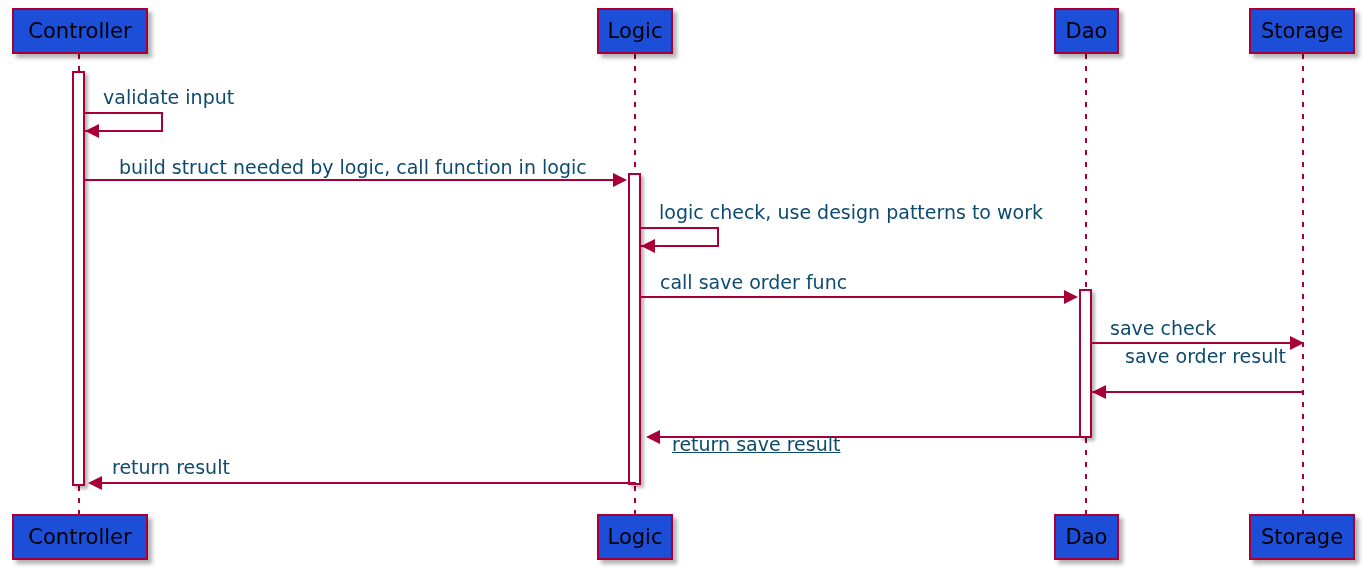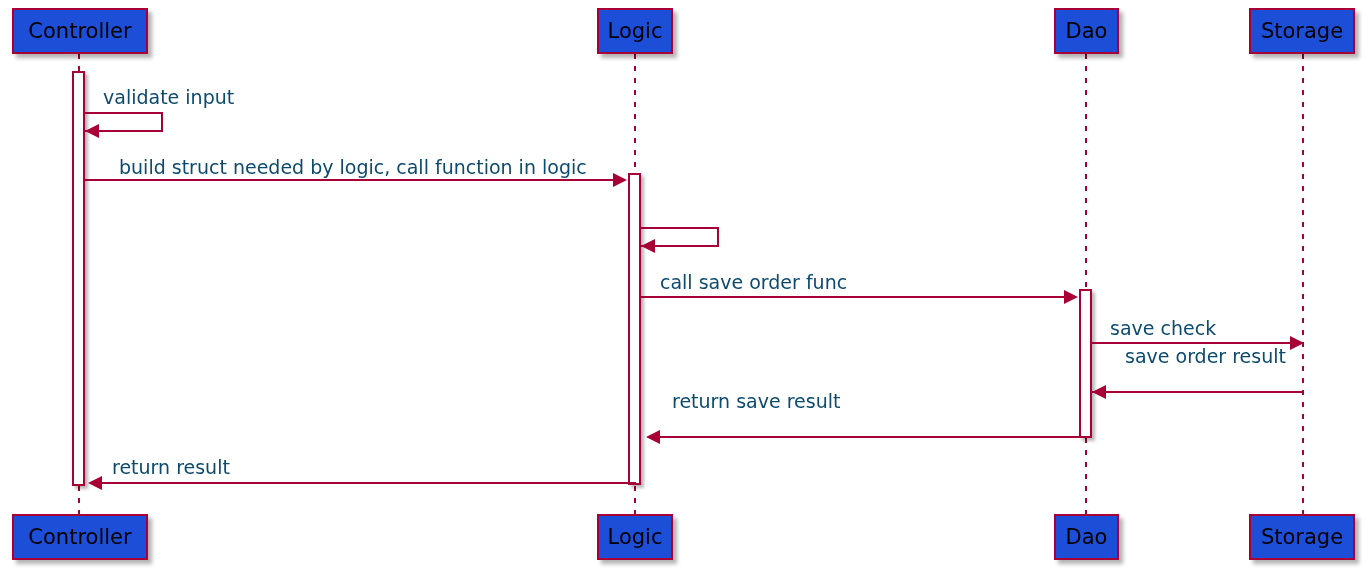--- a/index.html
+++ b/index.html
@@ -111,36 +111,37 @@
   <div class="selfloop" style="left:85px; top:112px; width:78px; height:20px;"></div>
   <div class="arrowhead left" style="left:85px; top:124px;"></div>
   <div class="msg-label" style="left:103px; top:88px;">validate input</div>
 
   <div class="msg-line" style="left:85px; top:179px; width:534px;"></div>
   <div class="arrowhead right" style="left:613px; top:173px;"></div>
   <div class="msg-label" style="left:105px; top:158px;margin-left:14px;">build struct needed by logic, call function in logic</div>
 
   <div class="selfloop" style="left:641px; top:227px; width:78px; height:20px;"></div>
   <div class="arrowhead left" style="left:641px; top:239px;"></div>
+  <div class="msg-label" style="left:659px; top:203px;">logic check, use design patterns to work</div>
 
   <div class="msg-line" style="left:641px; top:296px; width:429px;"></div>
   <div class="arrowhead right" style="left:1064px; top:290px;"></div>
   <div class="msg-label" style="left:660px; top:273px;text-align:center;">call save order func</div>
 
   <div class="msg-line" style="left:1092px; top:342px; width:211px;"></div>
   <div class="arrowhead right" style="left:1290px; top:336px;"></div>
   <div class="msg-label" style="left:1110px; top:319px;">save check</div>
 
   <div class="msg-line" style="left:1092px; top:391px; width:211px;"></div>
   <div class="arrowhead left" style="left:1092px; top:385px;"></div>
   <div class="msg-label" style="left:1125px; top:347px;">save order result</div>
 
   <div class="msg-line" style="left:648px; top:436px; width:440px;"></div>
   <div class="arrowhead left" style="left:646px; top:430px;"></div>
-  <div class="msg-label" style="left:672px; top:392px;">return save result</div>
+  <div class="msg-label" style="left:672px; top:435px;text-decoration:underline;">return save result</div>
 
   <div class="msg-line" style="left:90px; top:482px; width:546px;"></div>
   <div class="arrowhead left" style="left:88px; top:476px;"></div>
   <div class="msg-label" style="left:112px; top:458px;">return result</div>
 
   <div class="participant" style="left:12px; top:8px; width:136px; height:46px;">Controller</div>
   <div class="participant" style="left:597px; top:8px; width:76px; height:46px;">Logic</div>
   <div class="participant" style="left:1054px; top:8px; width:65px; height:46px;">Dao</div>
   <div class="participant" style="left:1249px; top:8px; width:106px; height:46px;">Storage</div>
 

